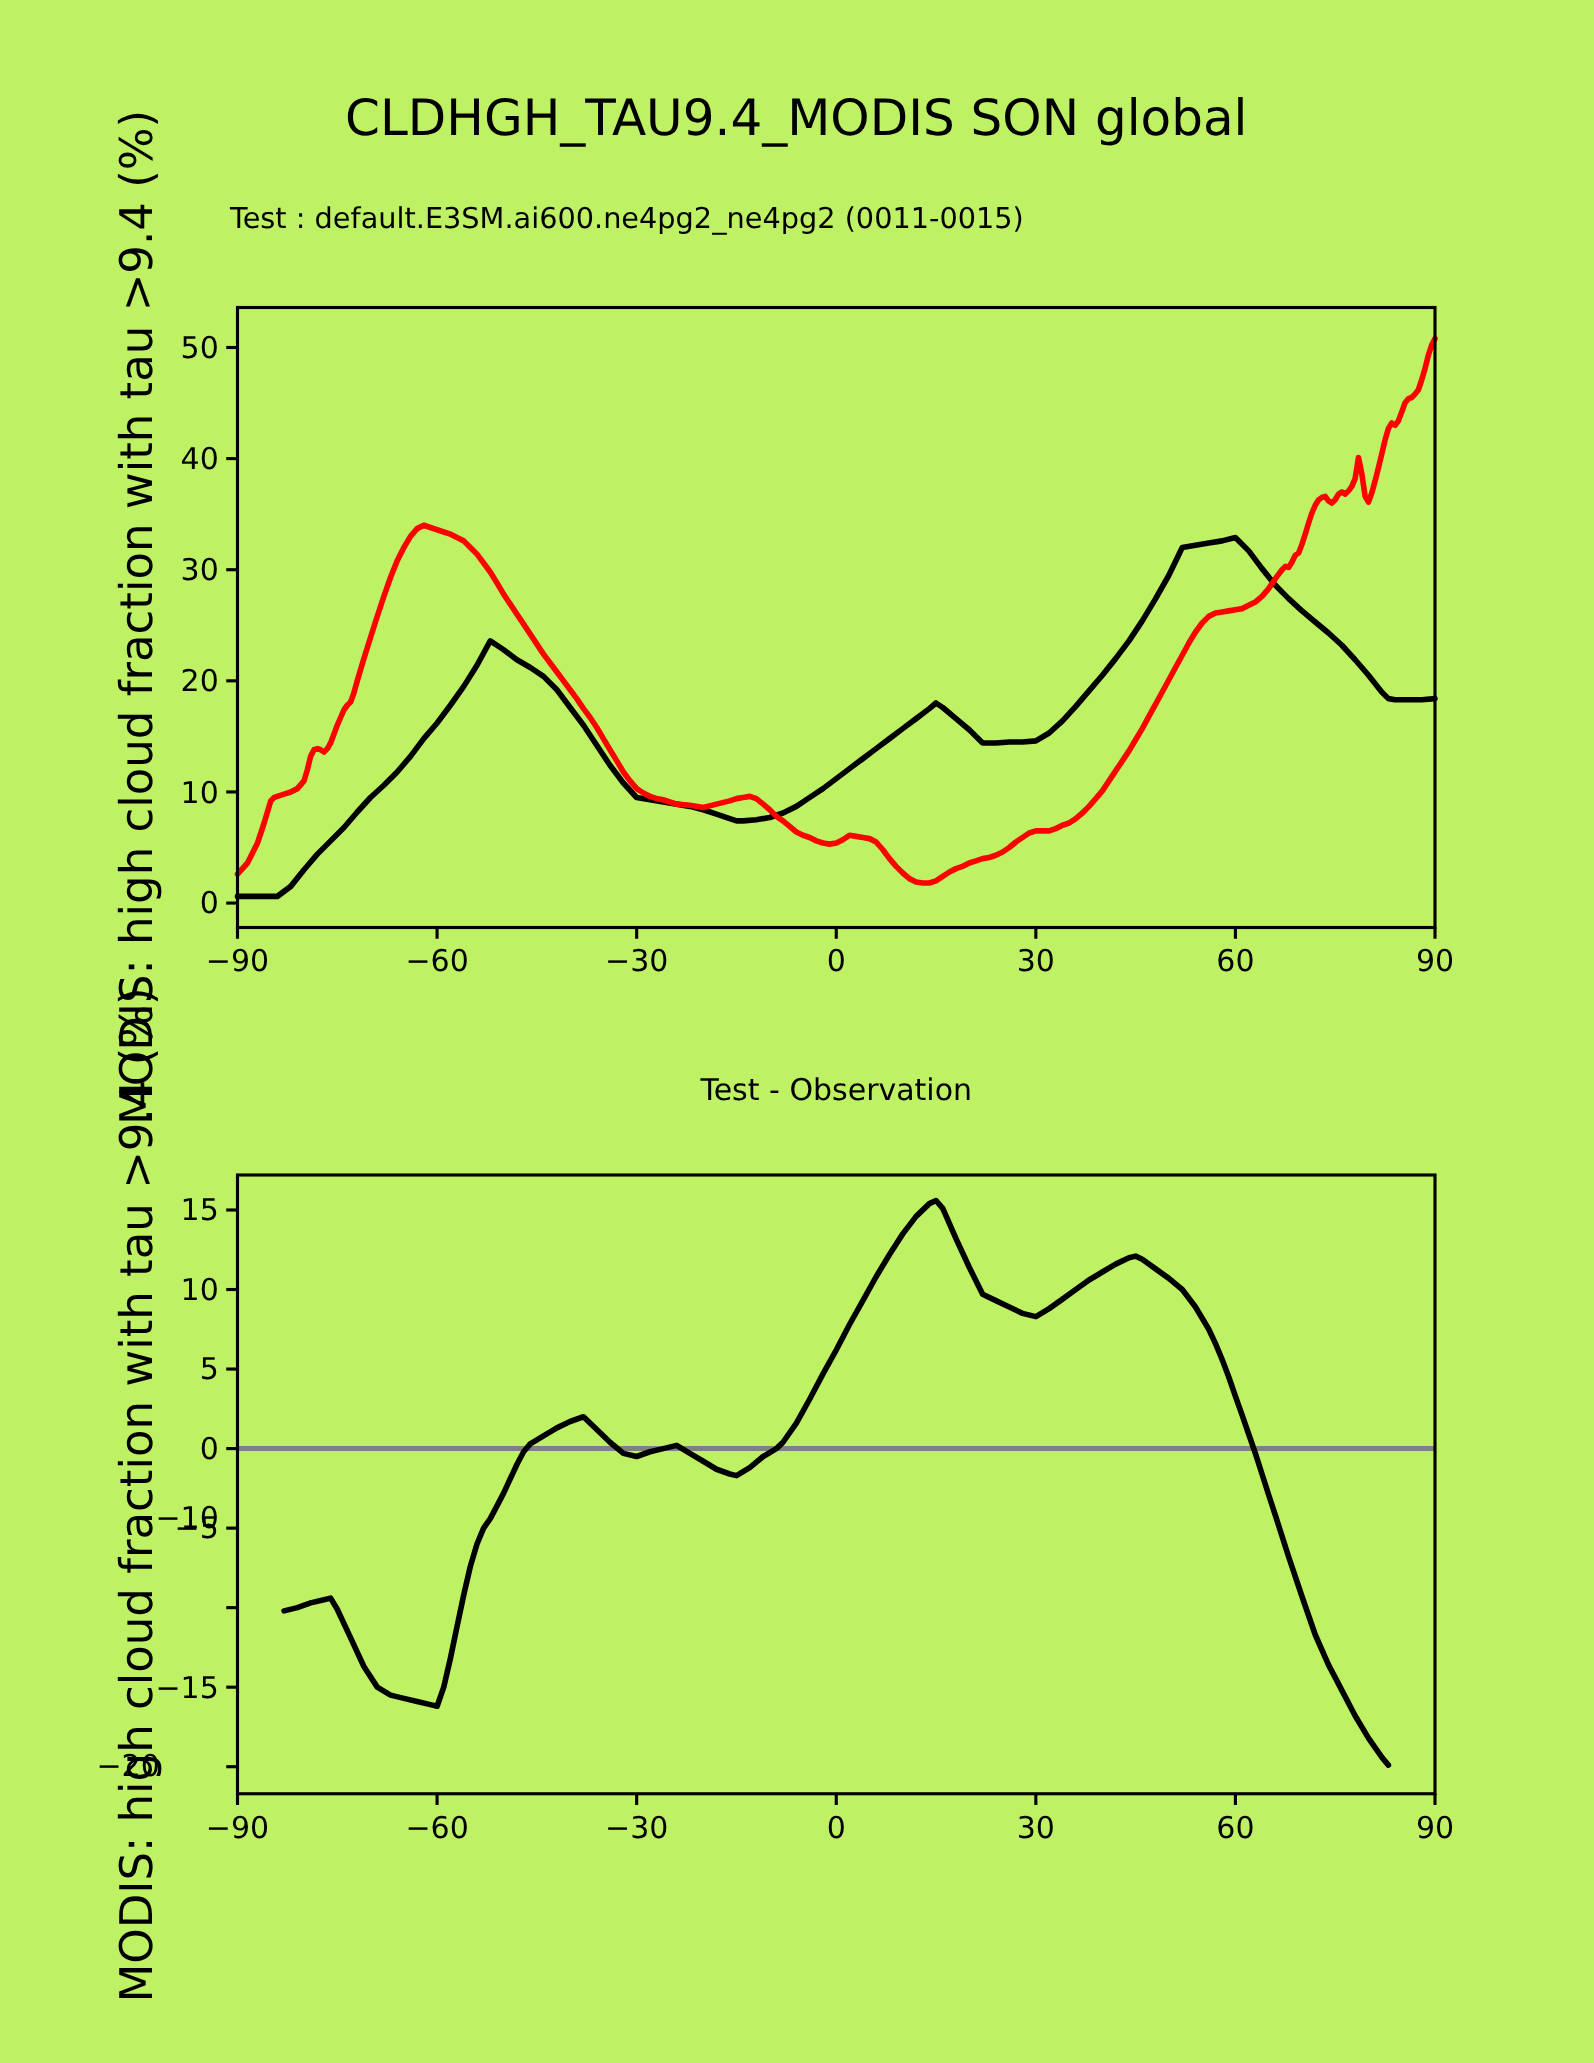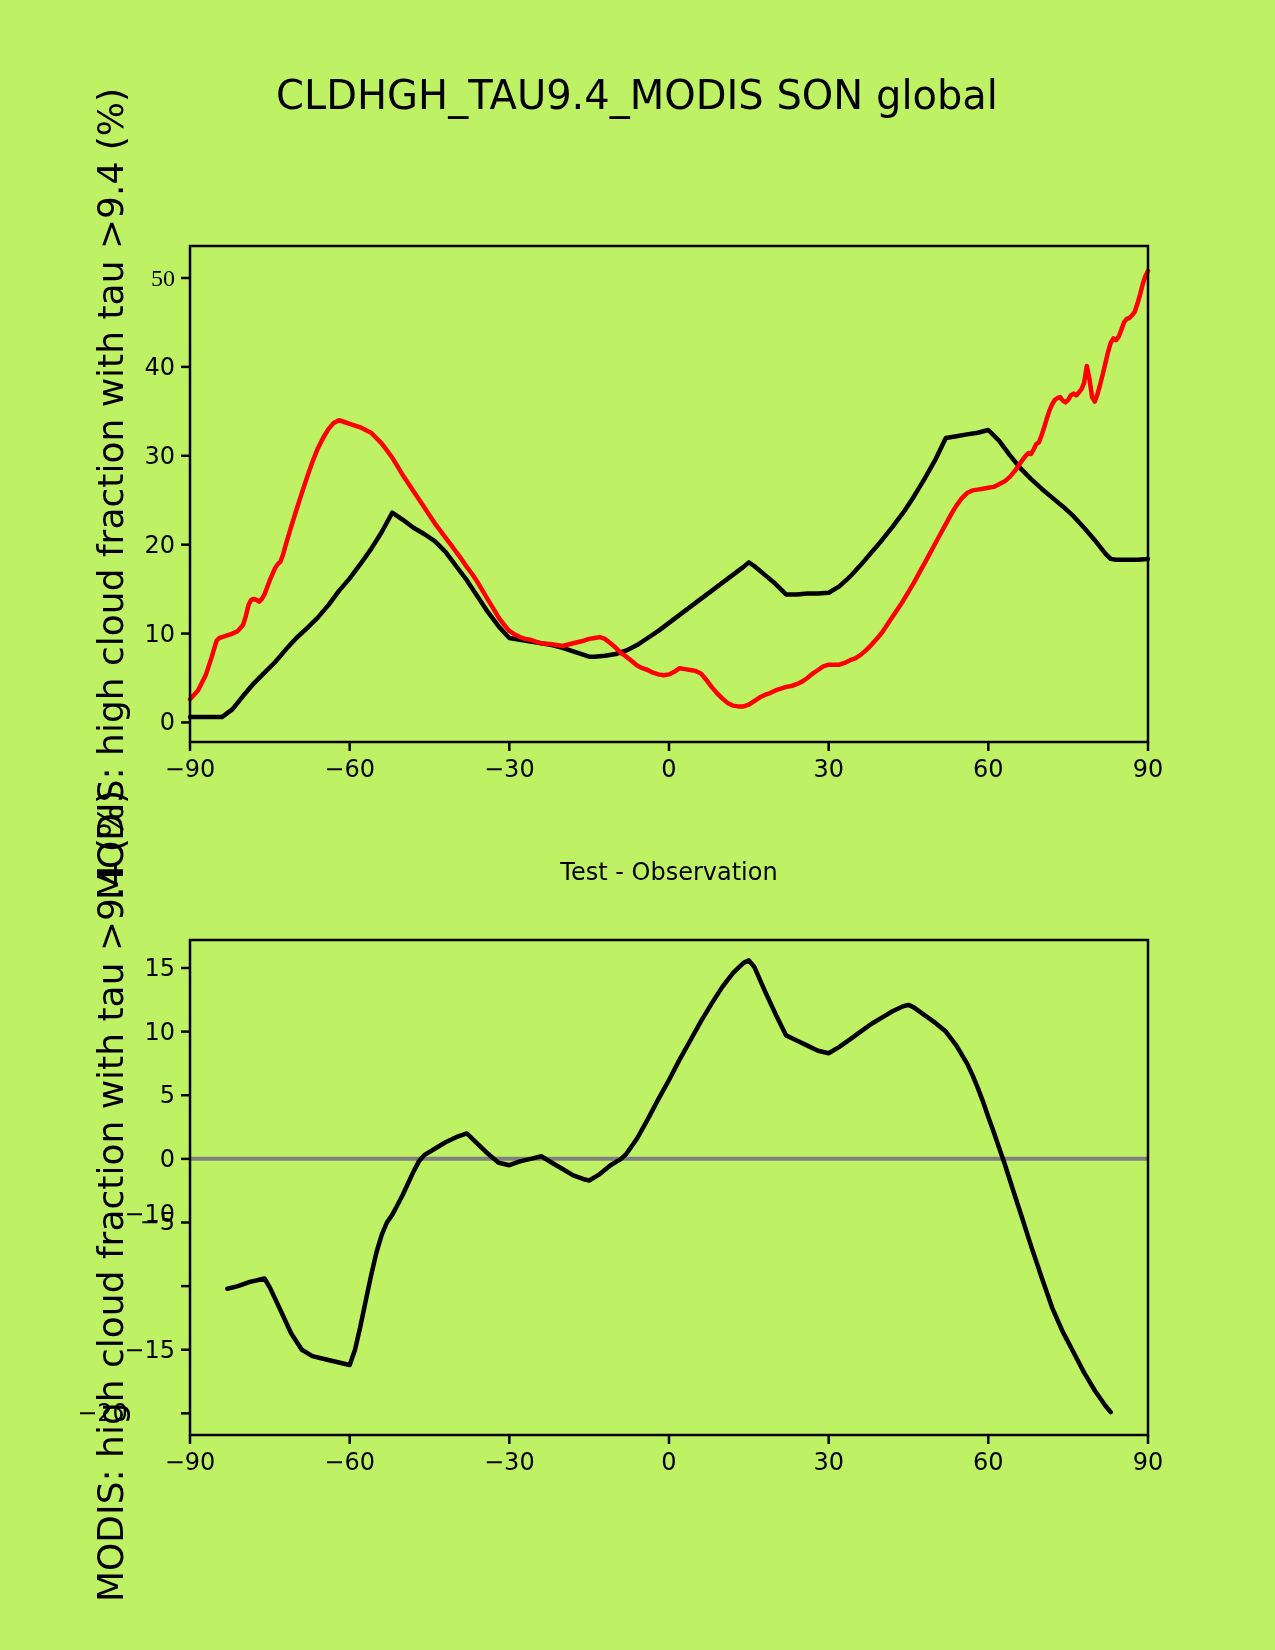--- a/index.html
+++ b/index.html
@@ -84,40 +84,41 @@
         <line x1="181" x2="190" y1="1222.4935732647814" y2="1222.4935732647814" stroke="#000000" stroke-width="2.5"></line>
         <line x1="181" x2="190" y1="1158.8688946015425" y2="1158.8688946015425" stroke="#000000" stroke-width="2.5"></line>
         <line x1="181" x2="190" y1="1095.2442159383033" y2="1095.2442159383033" stroke="#000000" stroke-width="2.5"></line>
         <line x1="181" x2="190" y1="1031.6195372750642" y2="1031.6195372750642" stroke="#000000" stroke-width="2.5"></line>
         <line x1="181" x2="190" y1="967.9948586118251" y2="967.9948586118251" stroke="#000000" stroke-width="2.5"></line>
       </g>
     </svg>
 
   <div class="abs" id="suptitle">CLDHGH_TAU9.4_MODIS SON global</div>
 
+  <div class="abs" id="test-label">Test : default.E3SM.ai600.ne4pg2_ne4pg2 (0011-0015)</div>
 
 
   <div class="abs ylabel" id="ylabel-top">MODIS: high cloud fraction with tau &gt;9.4 (%)</div>
 
   <div class="abs ylabel" id="ylabel-bottom">MODIS: high cloud fraction with tau &gt;9.4 (%)</div>
 
   <div class="abs" id="bottom-title">Test - Observation</div>
 <div class="tick-label xtick" style="left: 190px; top: 755px;">−90</div>
     <div class="tick-label xtick" style="left: 349.667px; top: 755px;">−60</div>
     <div class="tick-label xtick" style="left: 509.333px; top: 755px;">−30</div>
     <div class="tick-label xtick" style="left: 669px; top: 755px;">0</div>
     <div class="tick-label xtick" style="left: 828.667px; top: 755px;">30</div>
     <div class="tick-label xtick" style="left: 988.333px; top: 755px;">60</div>
     <div class="tick-label xtick" style="left: 1148px; top: 755px;">90</div>
     <div class="tick-label ytick" style="left: 60px; top: 722.444px;">0</div>
     <div class="tick-label ytick" style="left: 60px; top: 633.556px;">10</div>
     <div class="tick-label ytick" style="left: 60px; top: 544.667px;">20</div>
     <div class="tick-label ytick" style="left: 60px; top: 455.778px;">30</div>
     <div class="tick-label ytick" style="left: 60px; top: 366.889px;">40</div>
-    <div class="tick-label ytick" style="left: 60px; top: 278px; font-family: Liberation Serif, serif;">50</div>
+    <div class="tick-label ytick" style="left: 60px; top: 278px;">50</div>
     <div class="tick-label xtick" style="left: 190px; top: 1448px;">−90</div>
     <div class="tick-label xtick" style="left: 349.667px; top: 1448px;">−60</div>
     <div class="tick-label xtick" style="left: 509.333px; top: 1448px;">−30</div>
     <div class="tick-label xtick" style="left: 669px; top: 1448px;">0</div>
     <div class="tick-label xtick" style="left: 828.667px; top: 1448px;">30</div>
     <div class="tick-label xtick" style="left: 988.333px; top: 1448px;">60</div>
     <div class="tick-label xtick" style="left: 1148px; top: 1448px;">90</div>
     <div class="tick-label ytick" style="left: 45px; top: 1413.37px; text-align: center;">−20</div>
     <div class="tick-label ytick" style="left: 60px; top: 1349.74px;">−15</div>
     <div class="tick-label ytick" style="left: 60px; top: 1214px;">−10</div>

